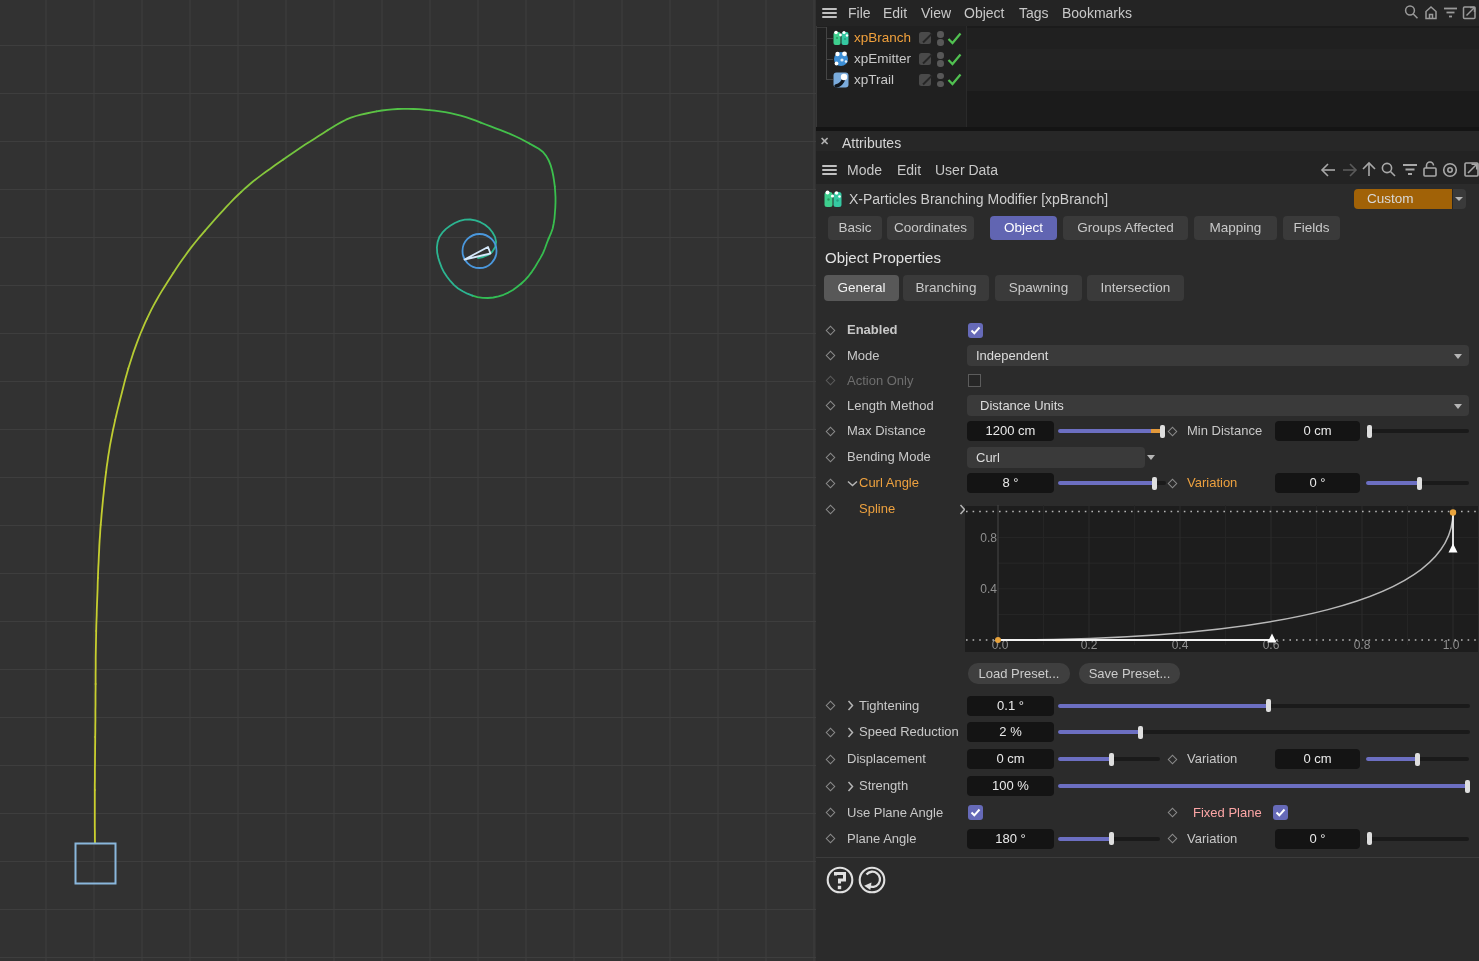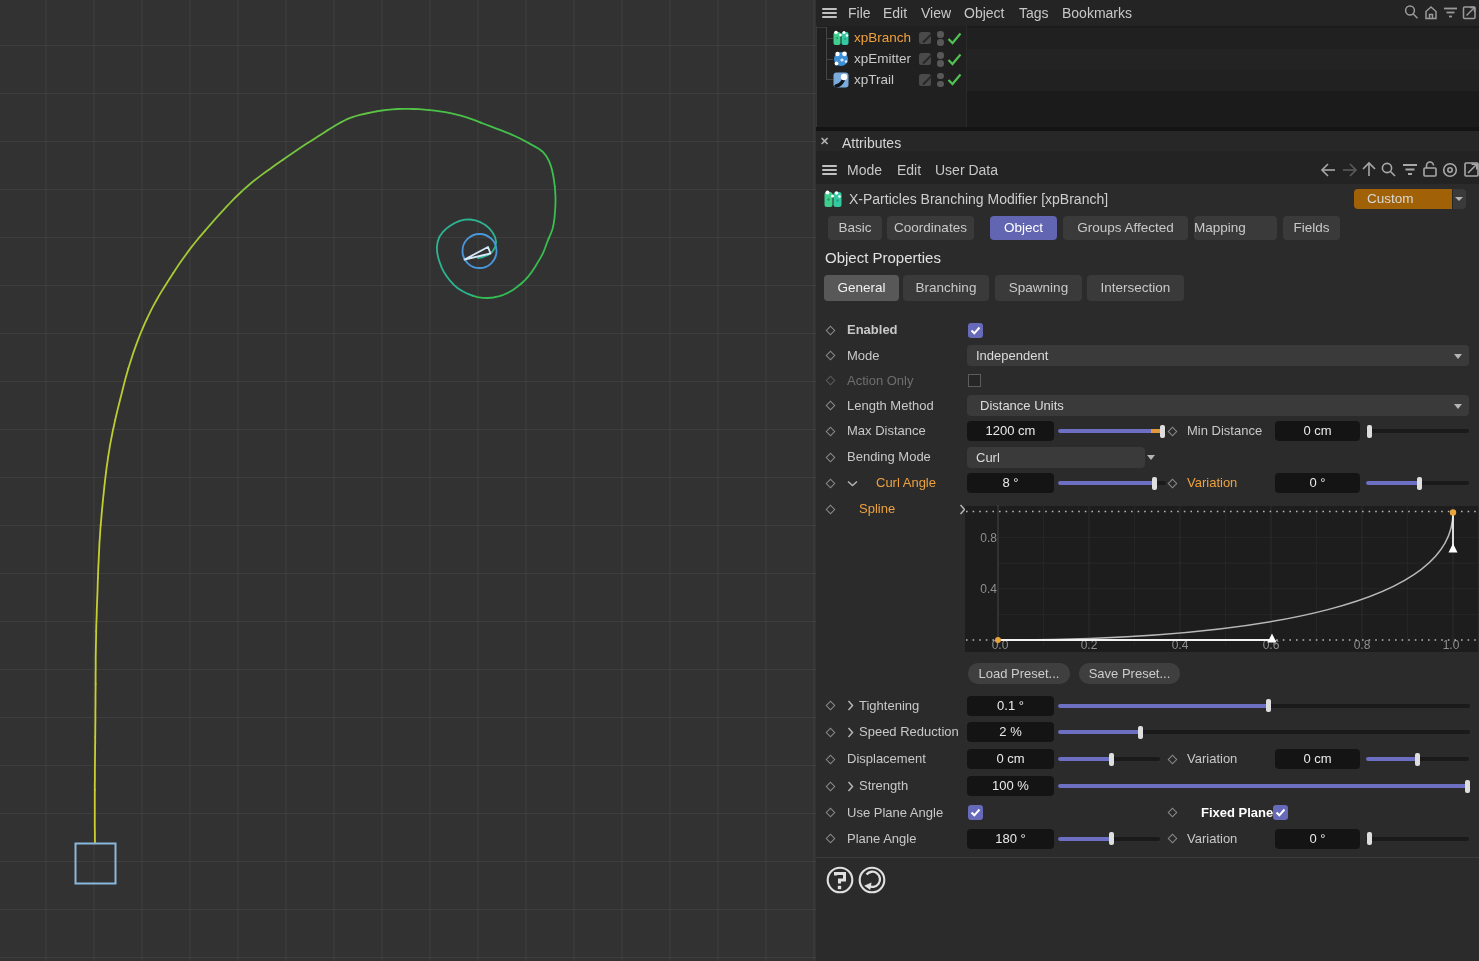--- a/index.html
+++ b/index.html
@@ -226,21 +226,21 @@
 </svg>
 <div style="position:absolute;left:33px;top:190px;height:18px;line-height:18px;font-size:14px;color:#cecece;font-weight:400;white-space:nowrap">X-Particles Branching Modifier [xpBranch]</div>
 <div style="position:absolute;left:538px;top:189px;width:98px;height:20px;background:#a16207;border-radius:4px 0 0 4px;line-height:20px;font-size:13.5px;color:#d8d8d8;padding-left:13px;box-sizing:border-box">Custom</div>
 <div style="position:absolute;left:636px;top:189px;width:1px;height:20px;background:#262626"></div>
 <div style="position:absolute;left:637px;top:189px;width:13px;height:20px;background:#3a3a3a;border-radius:0 4px 4px 0"></div>
 <div style="position:absolute;left:639px;top:197px;width:0;height:0;border-left:4px solid transparent;border-right:4px solid transparent;border-top:4.5px solid #b5b5b5"></div>
 <div style="position:absolute;left:12px;top:216px;width:54px;height:23.5px;line-height:23.5px;background:#3a3a3a;border-radius:4px;text-align:center;font-size:13.5px;color:#c9c9c9">Basic</div>
 <div style="position:absolute;left:71px;top:216px;width:87px;height:23.5px;line-height:23.5px;background:#3a3a3a;border-radius:4px;text-align:center;font-size:13.5px;color:#c9c9c9">Coordinates</div>
 <div style="position:absolute;left:174px;top:216px;width:67px;height:23.5px;line-height:23.5px;background:#6165b2;border-radius:4px;text-align:center;font-size:13.5px;color:#ffffff">Object</div>
 <div style="position:absolute;left:247px;top:216px;width:125px;height:23.5px;line-height:23.5px;background:#3a3a3a;border-radius:4px;text-align:center;font-size:13.5px;color:#c9c9c9">Groups Affected</div>
-<div style="position:absolute;left:378px;top:216px;width:83px;height:23.5px;line-height:23.5px;background:#3a3a3a;border-radius:4px;font-size:13.5px;color:#c9c9c9">Mapping</div>
+<div style="position:absolute;left:378px;top:216px;width:83px;height:23.5px;line-height:23.5px;background:#3a3a3a;border-radius:4px;text-align:center;font-size:13.5px;color:#c9c9c9">Mapping</div>
 <div style="position:absolute;left:467px;top:216px;width:57px;height:23.5px;line-height:23.5px;background:#3a3a3a;border-radius:4px;text-align:center;font-size:13.5px;color:#c9c9c9">Fields</div>
 <div style="position:absolute;left:9px;top:249px;height:18px;line-height:18px;font-size:15px;color:#e2e2e2;font-weight:400;white-space:nowrap">Object Properties</div>
 <div style="position:absolute;left:8px;top:275px;width:75px;height:26px;line-height:26px;background:#585858;border-radius:4px;text-align:center;font-size:13.5px;color:#f2f2f2">General</div>
 <div style="position:absolute;left:87px;top:275px;width:86px;height:26px;line-height:26px;background:#3a3a3a;border-radius:4px;text-align:center;font-size:13.5px;color:#c9c9c9">Branching</div>
 <div style="position:absolute;left:179px;top:275px;width:87px;height:26px;line-height:26px;background:#3a3a3a;border-radius:4px;text-align:center;font-size:13.5px;color:#c9c9c9">Spawning</div>
 <div style="position:absolute;left:271px;top:275px;width:97px;height:26px;line-height:26px;background:#3a3a3a;border-radius:4px;text-align:center;font-size:13.5px;color:#c9c9c9">Intersection</div>
 <div style="position:absolute;left:11.0px;top:326.5px;width:5px;height:5px;border:1.2px solid #8a8a8a;transform:rotate(45deg)"></div>
 <div style="position:absolute;left:31px;top:321px;height:18px;line-height:18px;font-size:13px;color:#c8c8c8;font-weight:700;white-space:nowrap">Enabled</div>
 <div style="position:absolute;left:152px;top:322.5px;width:15px;height:15px"><svg width="15" height="15">
         <rect width="15" height="15" rx="3" fill="#666ab8"></rect>
@@ -270,21 +270,21 @@
 <div style="position:absolute;left:550px;top:429px;width:103px;height:4px;background:#1a1a1a;border-radius:2px"></div>
 <div style="position:absolute;left:550.5px;top:424.5px;width:5px;height:13px;background:#dedede;border-radius:2px"></div>
 <div style="position:absolute;left:11.0px;top:453.5px;width:5px;height:5px;border:1.2px solid #8a8a8a;transform:rotate(45deg)"></div>
 <div style="position:absolute;left:31px;top:448px;height:18px;line-height:18px;font-size:13px;color:#c8c8c8;font-weight:400;white-space:nowrap">Bending Mode</div>
 <div style="position:absolute;left:151px;top:446.5px;width:178px;height:21px;line-height:21px;background:#3a3a3a;border-radius:4px;font-size:13px;color:#dcdcdc;padding-left:9px;box-sizing:border-box">Curl</div>
 <div style="position:absolute;left:331px;top:455px;width:0;height:0;border-left:4.5px solid transparent;border-right:4.5px solid transparent;border-top:5px solid #b5b5b5"></div>
 <div style="position:absolute;left:11.0px;top:479.5px;width:5px;height:5px;border:1.2px solid #8a8a8a;transform:rotate(45deg)"></div>
 <svg width="11" height="7" style="position:absolute;left:31px;top:479.5px" fill="none" stroke="#b5b5b5" stroke-width="1.5">
       <path d="M1,1.5 L5.5,5.5 L10,1.5"></path>
     </svg>
-<div style="position:absolute;left:60px;top:474px;height:18px;line-height:18px;font-size:13px;color:#eda13f;font-weight:400;white-space:nowrap">Curl Angle</div>
+<div style="position:absolute;left:43px;top:474px;height:18px;line-height:18px;font-size:13px;color:#eda13f;font-weight:400;white-space:nowrap">Curl Angle</div>
 <div style="position:absolute;left:151px;top:473px;width:87px;height:20px;line-height:20px;background:#141414;border-radius:4px;text-align:center;font-size:13px;color:#eaeaea">8 °</div>
 <div style="position:absolute;left:242px;top:481px;width:108px;height:4px;background:#1a1a1a;border-radius:2px"></div>
 <div style="position:absolute;left:242px;top:481px;width:96px;height:4px;background:#6c6fc2;border-radius:2px"></div>
 <div style="position:absolute;left:335.5px;top:476.5px;width:5px;height:13px;background:#dedede;border-radius:2px"></div>
 <div style="position:absolute;left:353.0px;top:479.5px;width:5px;height:5px;border:1.2px solid #8a8a8a;transform:rotate(45deg)"></div>
 <div style="position:absolute;left:371px;top:474px;height:18px;line-height:18px;font-size:13px;color:#eda13f;font-weight:400;white-space:nowrap">Variation</div>
 <div style="position:absolute;left:459px;top:473px;width:85px;height:20px;line-height:20px;background:#141414;border-radius:4px;text-align:center;font-size:13px;color:#eaeaea">0 °</div>
 <div style="position:absolute;left:550px;top:481px;width:103px;height:4px;background:#1a1a1a;border-radius:2px"></div>
 <div style="position:absolute;left:550px;top:481px;width:53px;height:4px;background:#6c6fc2;border-radius:2px"></div>
 <div style="position:absolute;left:600.5px;top:476.5px;width:5px;height:13px;background:#dedede;border-radius:2px"></div>
@@ -379,21 +379,21 @@
 <div style="position:absolute;left:242px;top:784px;width:412px;height:4px;background:#1a1a1a;border-radius:2px"></div>
 <div style="position:absolute;left:242px;top:784px;width:409.5px;height:4px;background:#6c6fc2;border-radius:2px"></div>
 <div style="position:absolute;left:649.0px;top:779.5px;width:5px;height:13px;background:#dedede;border-radius:2px"></div>
 <div style="position:absolute;left:11.0px;top:809.0px;width:5px;height:5px;border:1.2px solid #8a8a8a;transform:rotate(45deg)"></div>
 <div style="position:absolute;left:31px;top:803.5px;height:18px;line-height:18px;font-size:13px;color:#c8c8c8;font-weight:400;white-space:nowrap">Use Plane Angle</div>
 <div style="position:absolute;left:152px;top:805.0px;width:15px;height:15px"><svg width="15" height="15">
         <rect width="15" height="15" rx="3" fill="#666ab8"></rect>
         <path d="M3.5,7.5 L6.3,10.3 L11.5,4.5" stroke="#fff" stroke-width="2" fill="none"></path>
       </svg></div>
 <div style="position:absolute;left:353.0px;top:809.0px;width:5px;height:5px;border:1.2px solid #8a8a8a;transform:rotate(45deg)"></div>
-<div style="position:absolute;left:385px;top:803.5px;height:18px;line-height:18px;font-size:13px;color:#ffffff;font-weight:700;white-space:nowrap">Fixed Plane</div>
+<div style="position:absolute;left:377px;top:803.5px;height:18px;line-height:18px;font-size:13px;color:#fca5a5;font-weight:400;white-space:nowrap">Fixed Plane</div>
 <div style="position:absolute;left:457px;top:805.0px;width:15px;height:15px"><svg width="15" height="15">
         <rect width="15" height="15" rx="3" fill="#666ab8"></rect>
         <path d="M3.5,7.5 L6.3,10.3 L11.5,4.5" stroke="#fff" stroke-width="2" fill="none"></path>
       </svg></div>
 <div style="position:absolute;left:11.0px;top:835.0px;width:5px;height:5px;border:1.2px solid #8a8a8a;transform:rotate(45deg)"></div>
 <div style="position:absolute;left:31px;top:829.5px;height:18px;line-height:18px;font-size:13px;color:#c8c8c8;font-weight:400;white-space:nowrap">Plane Angle</div>
 <div style="position:absolute;left:151px;top:828.5px;width:87px;height:20px;line-height:20px;background:#141414;border-radius:4px;text-align:center;font-size:13px;color:#eaeaea">180 °</div>
 <div style="position:absolute;left:242px;top:836.5px;width:102px;height:4px;background:#1a1a1a;border-radius:2px"></div>
 <div style="position:absolute;left:242px;top:836.5px;width:53px;height:4px;background:#6c6fc2;border-radius:2px"></div>
 <div style="position:absolute;left:292.5px;top:832.0px;width:5px;height:13px;background:#dedede;border-radius:2px"></div>

